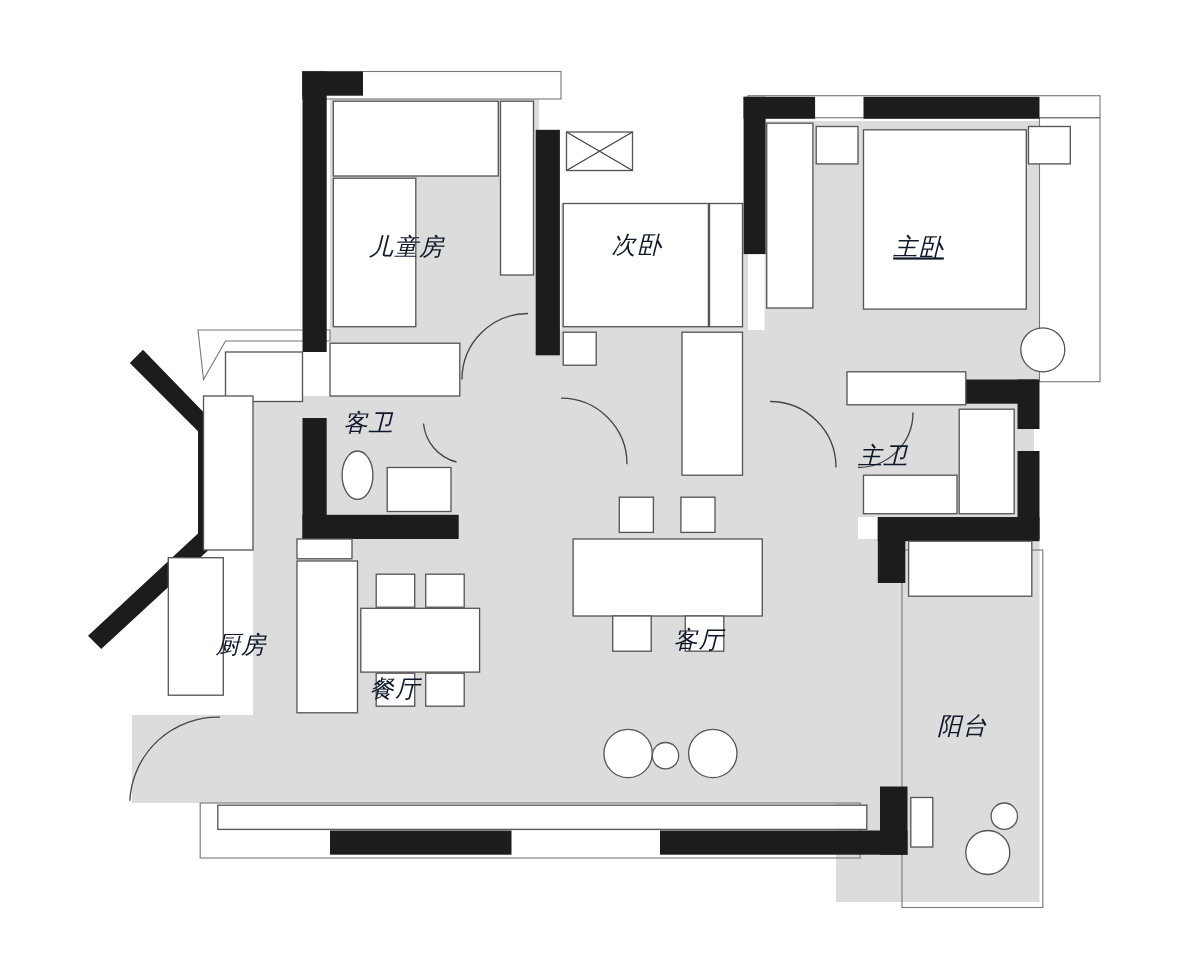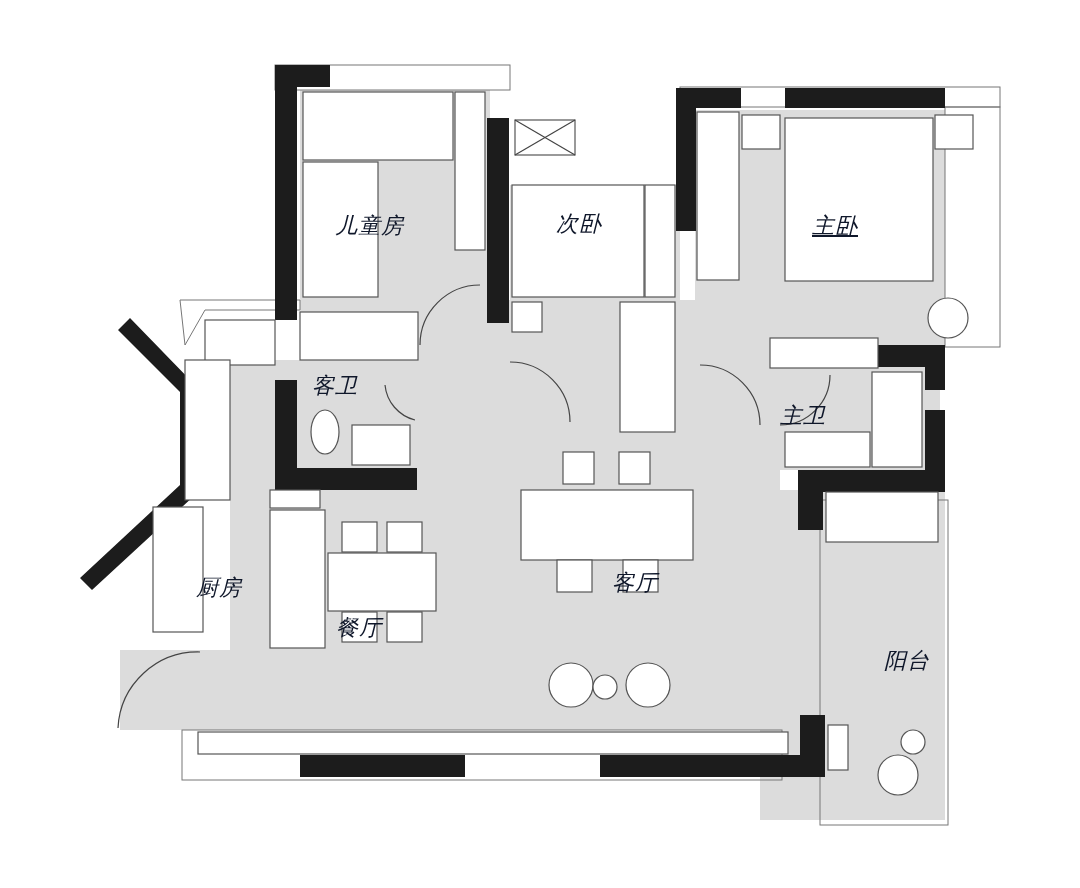--- a/index.html
+++ b/index.html
@@ -127,13 +127,13 @@
 </svg>
 
 <div class="label" style="left:335px;top:215px;">儿童房</div>
 <div class="label" style="left:556px;top:213px;">次卧</div>
 <div class="label" style="left:812px;top:215px;text-decoration:underline;">主卧</div>
 <div class="label" style="left:312px;top:375px;">客卫</div>
 <div class="label" style="left:780px;top:405px;">主卫</div>
 <div class="label" style="left:196px;top:577px;font-style:italic;">厨房</div>
 <div class="label" style="left:336px;top:577px;margin-top:40px;">餐厅</div>
 <div class="label" style="left:612px;top:572px;">客厅</div>
-<div class="label" style="left:884px;top:650px;">阳台</div>
+<div class="label" style="left:852px;top:650px;">阳台</div>
 
 </body></html>

